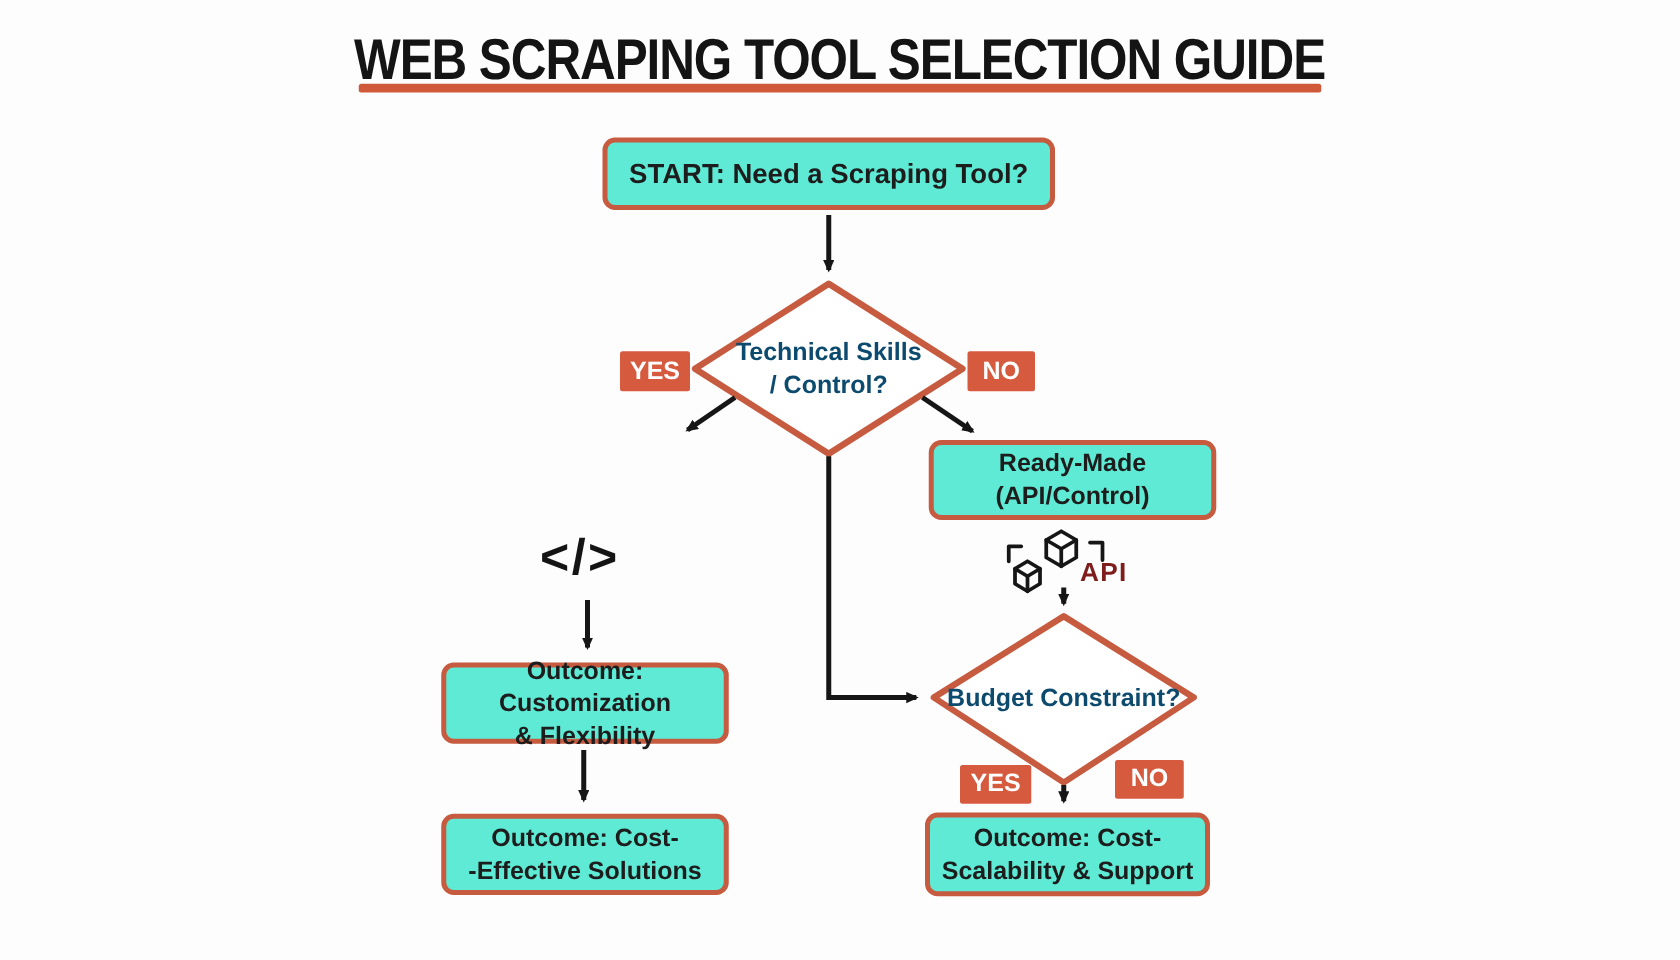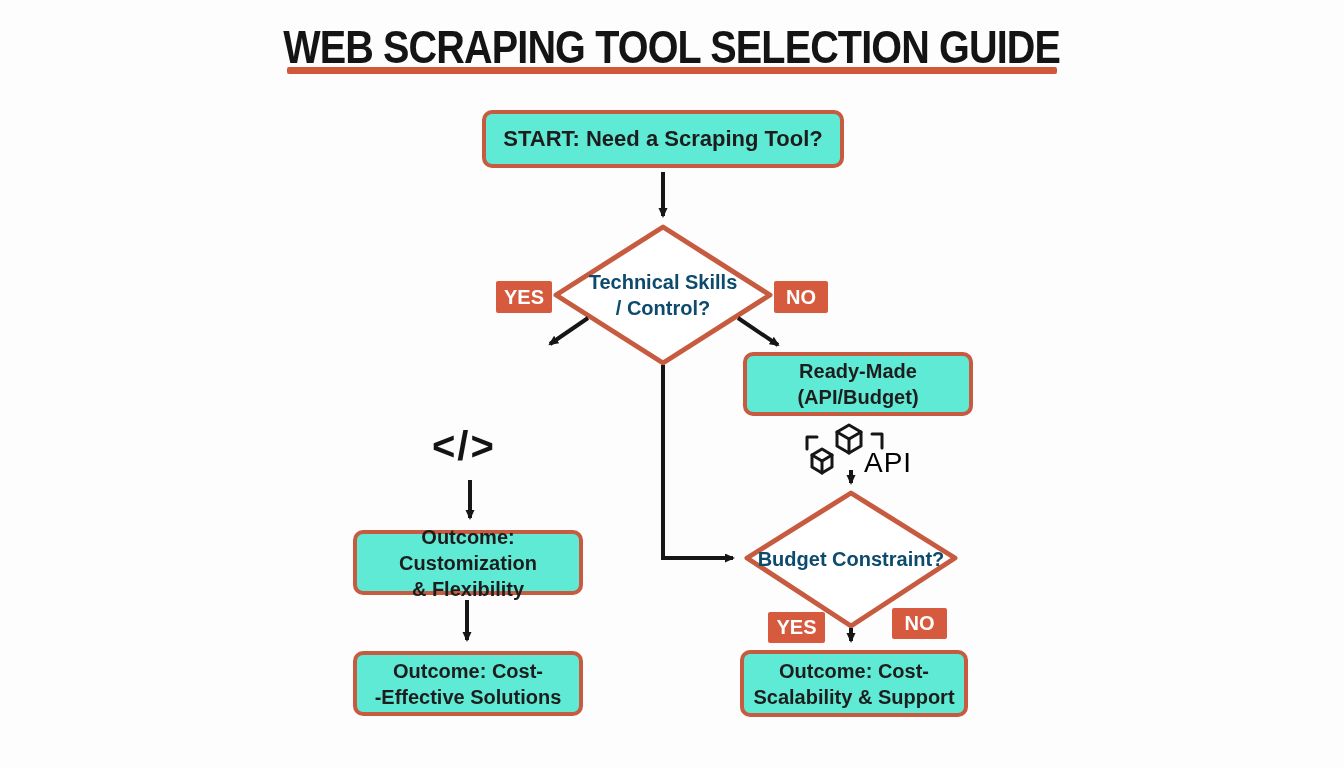--- a/index.html
+++ b/index.html
@@ -94,24 +94,24 @@
   .code-glyph {
     position: absolute;
     font-weight: bold;
     font-size: 40px;
     letter-spacing: 2px;
     color: #141414;
     font-family: "Liberation Sans", sans-serif;
   }
   .api-label {
     position: absolute;
-    font-weight: normal;
-    font-size: 28px;
+    font-weight: bold;
+    font-size: 21px;
     letter-spacing: 1px;
-    color: #000000;
+    color: #7f1d1d;
   }
 </style>
 </head>
 <body>
 
 <div class="canvas">
 
   <div class="title-wrap">
     <div class="title">WEB SCRAPING TOOL SELECTION GUIDE</div>
   </div>
@@ -179,21 +179,21 @@
     <span>&amp; Flexibility</span>
   </div>
 
   <div class="node" style="left:353px; top:651px; width:230px; height:65px;">
     <span>Outcome: Cost-</span>
     <span>-Effective Solutions</span>
   </div>
 
   <div class="node" style="left:743px; top:352px; width:230px; height:64px;text-align:right;">
     <span>Ready-Made</span>
-    <span>(API/Budget)</span>
+    <span>(API/Control)</span>
   </div>
 
   <div class="api-label" style="left:864px; top:447px;">API</div>
 
   <div class="dlabel" style="left:741px; top:546px; width:220px;">Budget Constraint?</div>
 
   <div class="badge" style="left:768px; top:612px; width:57px; height:31px;">YES</div>
   <div class="badge" style="left:892px; top:608px; width:55px; height:31px;">NO</div>
 
   <div class="node" style="left:740px; top:650px; width:228px; height:67px;">

